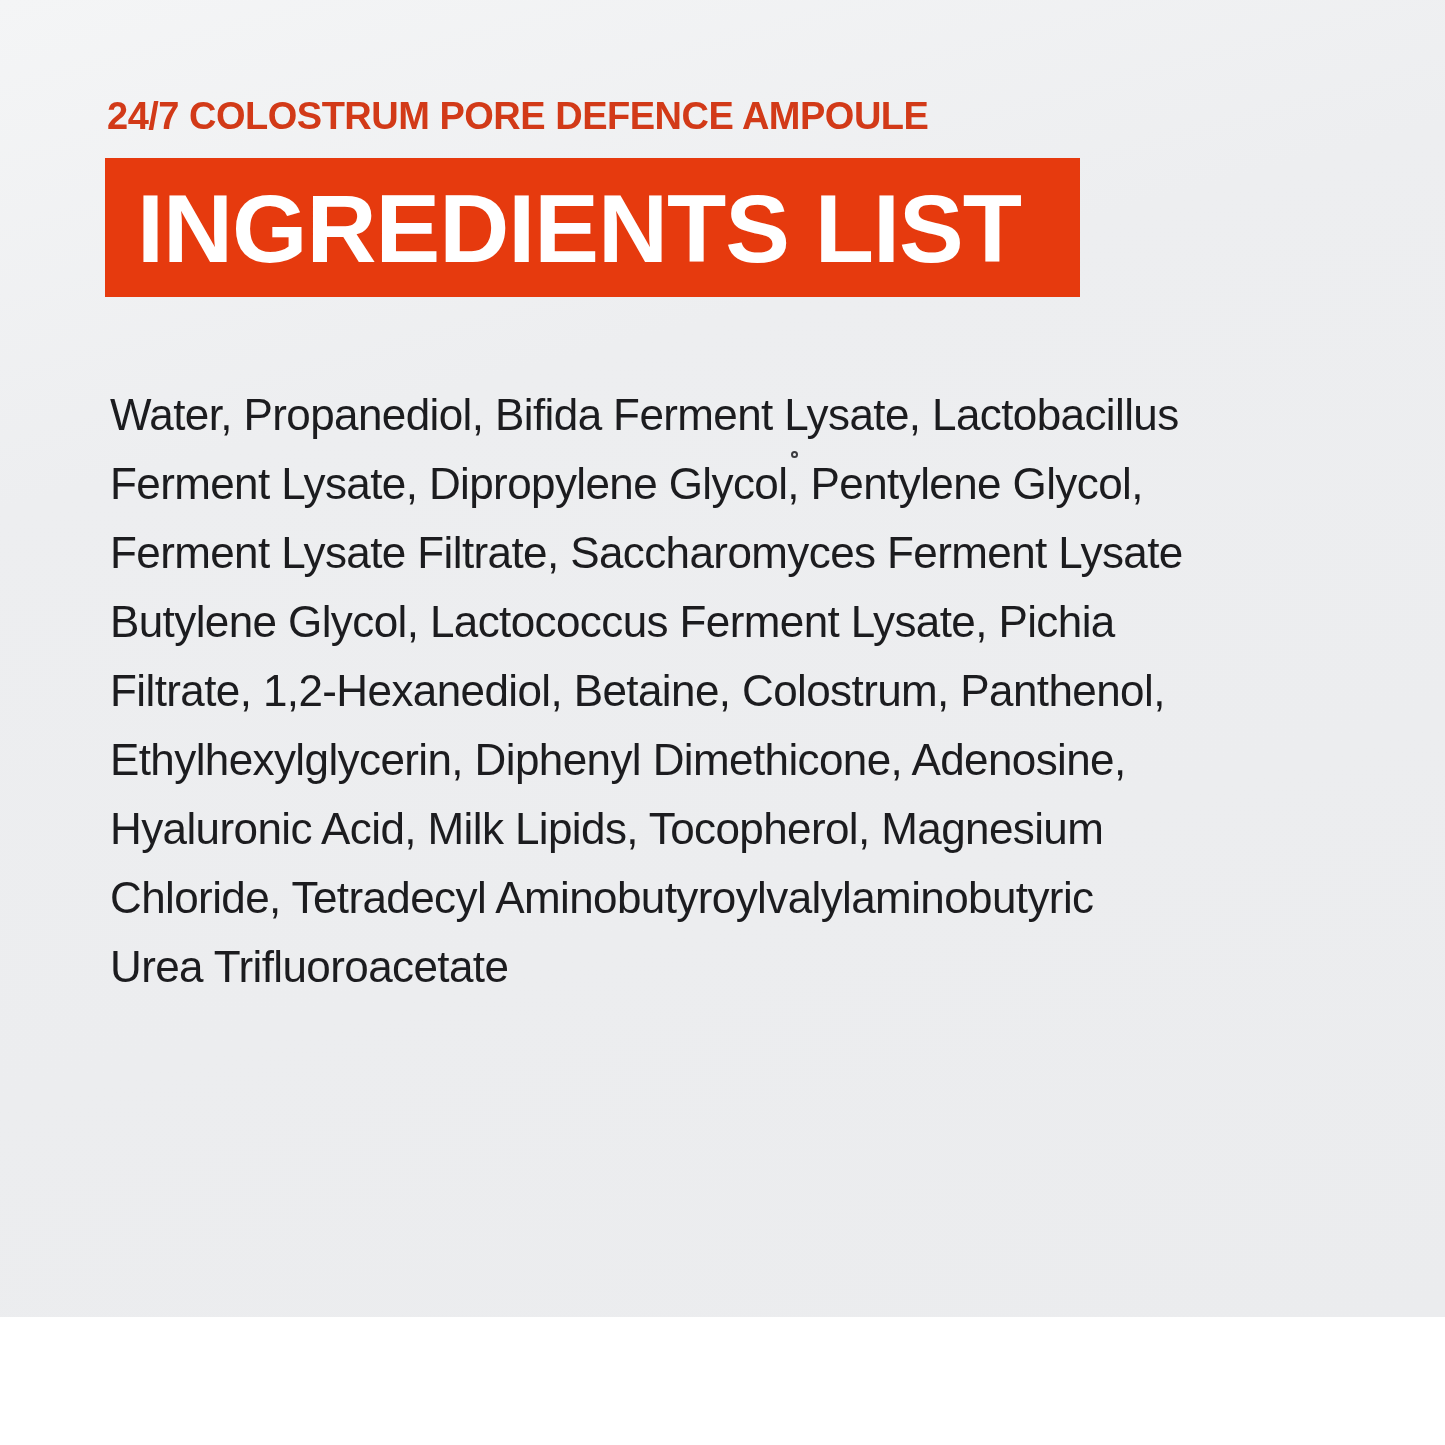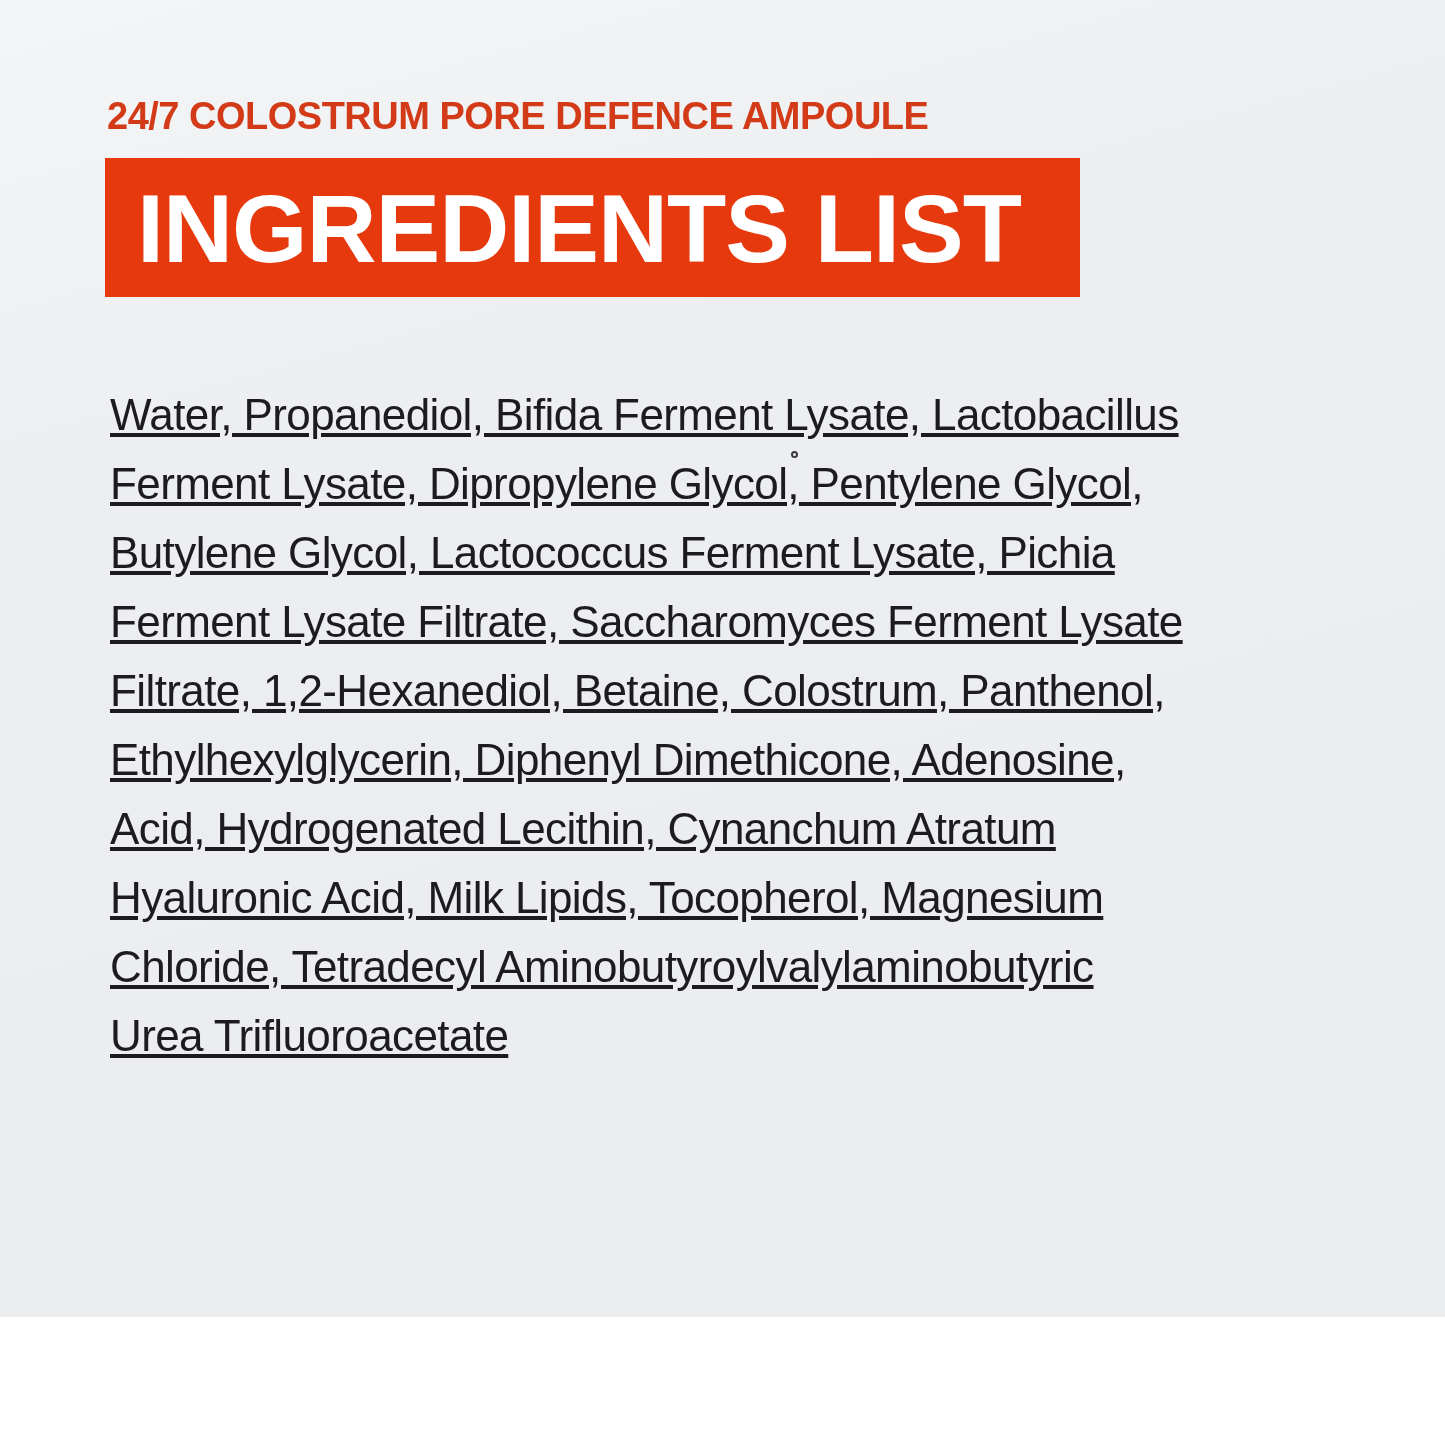--- a/index.html
+++ b/index.html
@@ -45,21 +45,20 @@
     letter-spacing: -1px;
     color: var(--banner_text, #ffffff);
     white-space: nowrap;
   }
   .ingredients {
     position: absolute;
     left: 110px;
     top: 380px;
     width: 1240px;
     color: var(--body_text, #1c1c1f);
-    text-decoration: underline;
   }
   .ingredients .line {
     font-size: 44px;
     line-height: 69px;
     font-weight: 400;
     letter-spacing: -0.6px;
     white-space: nowrap;
   }
   .speck {
     position: absolute;
@@ -82,23 +81,22 @@
 
   <div class="banner">
     <span class="banner-title">INGREDIENTS LIST</span>
   </div>
 
   <div class="speck"></div>
 
   <div class="ingredients">
     <div class="line">Water, Propanediol, Bifida Ferment Lysate, Lactobacillus</div>
     <div class="line">Ferment Lysate, Dipropylene Glycol, Pentylene Glycol,</div>
+    <div class="line">Ferment Lysate Filtrate, Saccharomyces Ferment Lysate</div>
     <div class="line">Butylene Glycol, Lactococcus Ferment Lysate, Pichia</div>
-    <div class="line">Ferment Lysate Filtrate, Saccharomyces Ferment Lysate</div>
     <div class="line">Filtrate, 1,2-Hexanediol, Betaine, Colostrum, Panthenol,</div>
     <div class="line">Ethylhexylglycerin, Diphenyl Dimethicone, Adenosine,</div>
-    <div class="line">Acid, Hydrogenated Lecithin, Cynanchum Atratum</div>
     <div class="line">Hyaluronic Acid, Milk Lipids, Tocopherol, Magnesium</div>
     <div class="line">Chloride, Tetradecyl Aminobutyroylvalylaminobutyric</div>
     <div class="line">Urea Trifluoroacetate</div>
   </div>
 
 </div>
 
 </body></html>

